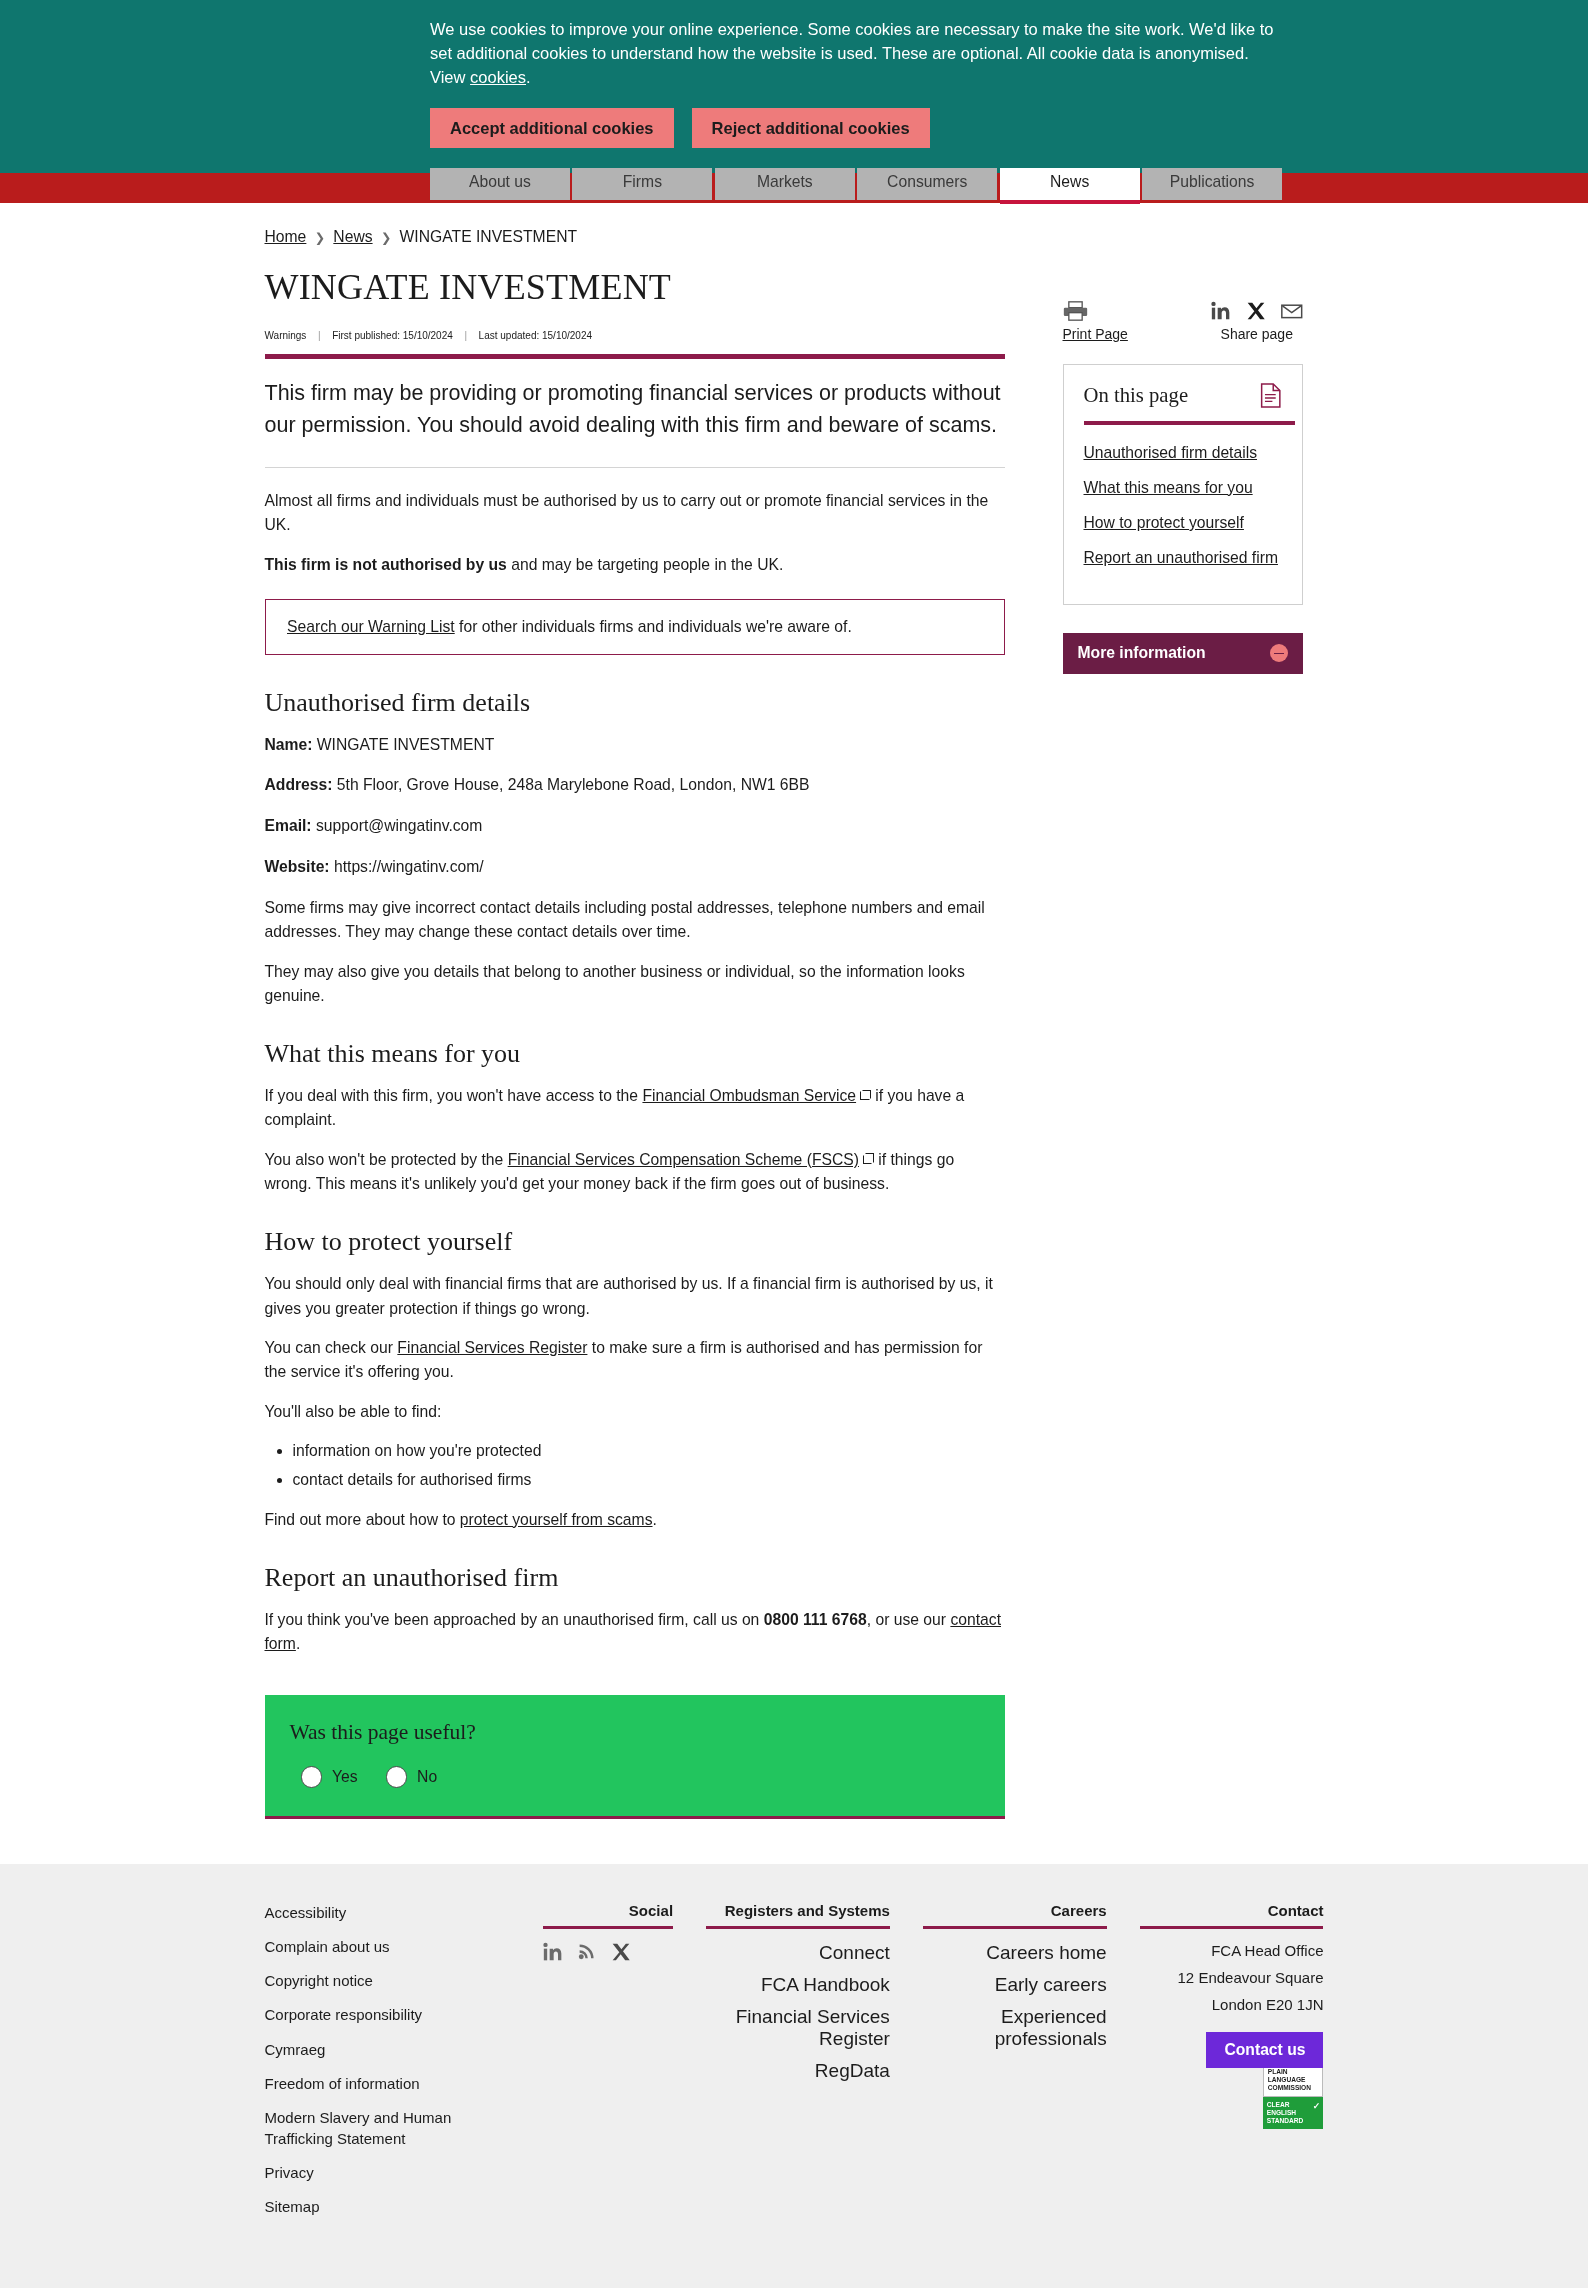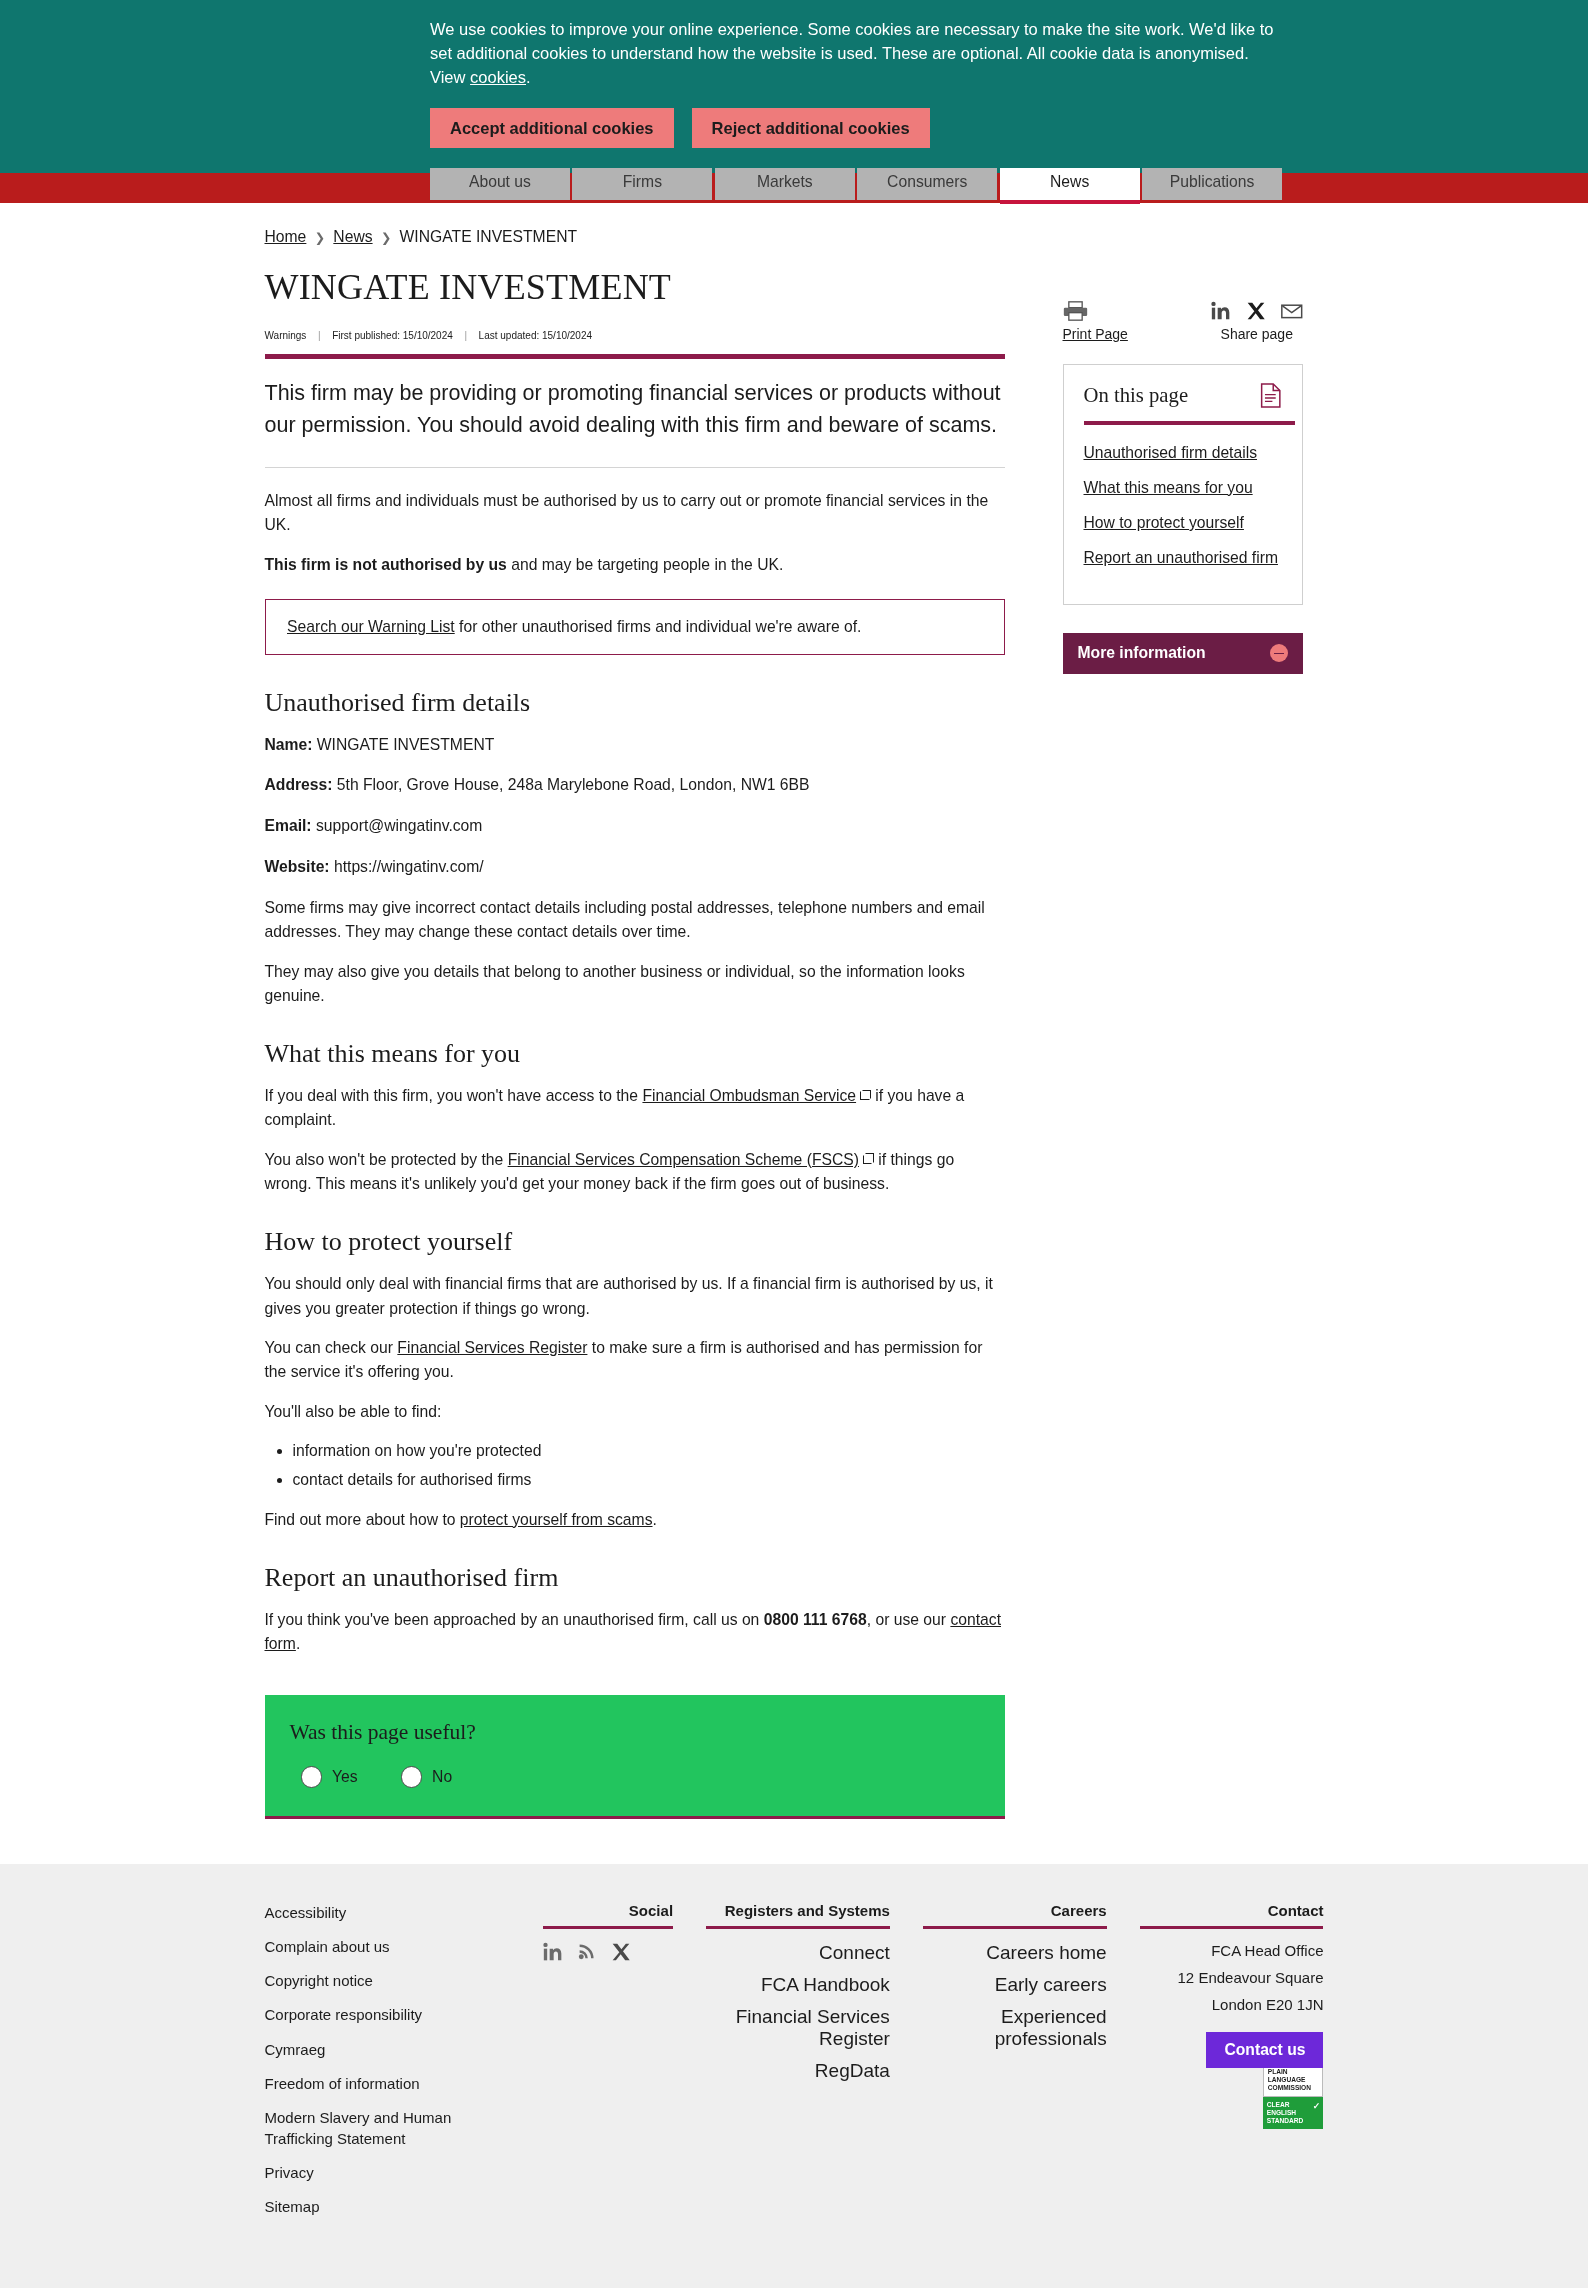--- a/index.html
+++ b/index.html
@@ -185,21 +185,21 @@
     padding: 25px 25px 28px 25px;
     margin: 38px 0 0 0;
     width: 740px;
   }
   .feedback h3 {
     font-family: "Liberation Serif", serif;
     font-weight: normal;
     font-size: 21.5px;
     margin: 0 0 21.5px 0;
   }
-  .radios { display: flex; align-items: center; gap: 43px; padding-left: 11px; }
+  .radios { display: flex; align-items: center; gap: 28px; padding-left: 11px; }
   .radio-item { display: flex; align-items: center; gap: 10px; cursor: pointer; }
   .radio {
     width: 21.5px; height: 21.5px;
     border: 1.7px solid #4a4a4a;
     border-radius: 50%;
     background: #ffffff;
   }
   .radio-label { font-size: 15.7px; }
 
   
@@ -400,21 +400,21 @@
     <div class="top-rule"></div>
 
     <p class="lead">This firm may be providing or promoting financial services or products without our permission. You should avoid dealing with this firm and beware of scams.</p>
 
     <hr class="hr-thin">
 
     <p>Almost all firms and individuals must be authorised by us to carry out or promote financial services in the UK.</p>
     <p><b>This firm is not authorised by us</b><span> and may be targeting people in the UK.</span></p>
 
     <div class="alertbox">
-      <a href="#" class="inline">Search our Warning List</a><span> for other unauthorised firms and individual we're aware of.</span>
+      <a href="#" class="inline">Search our Warning List</a><span> for other individuals firms and individuals we're aware of.</span>
     </div>
 
     <h2>Unauthorised firm details</h2>
     <p class="kv"><b>Name:</b> <span>WINGATE INVESTMENT</span></p>
     <p class="kv"><b>Address:</b> <span>5th Floor, Grove House, 248a Marylebone Road, London, NW1 6BB</span></p>
     <p class="kv"><b>Email:</b> <span>support@wingatinv.com</span></p>
     <p class="kv"><b>Website:</b> <span>https://wingatinv.com/</span></p>
     <p>Some firms may give incorrect contact details including postal addresses, telephone numbers and email addresses. They may change these contact details over time.</p>
     <p>They may also give you details that belong to another business or individual, so the information looks genuine.</p>
 

